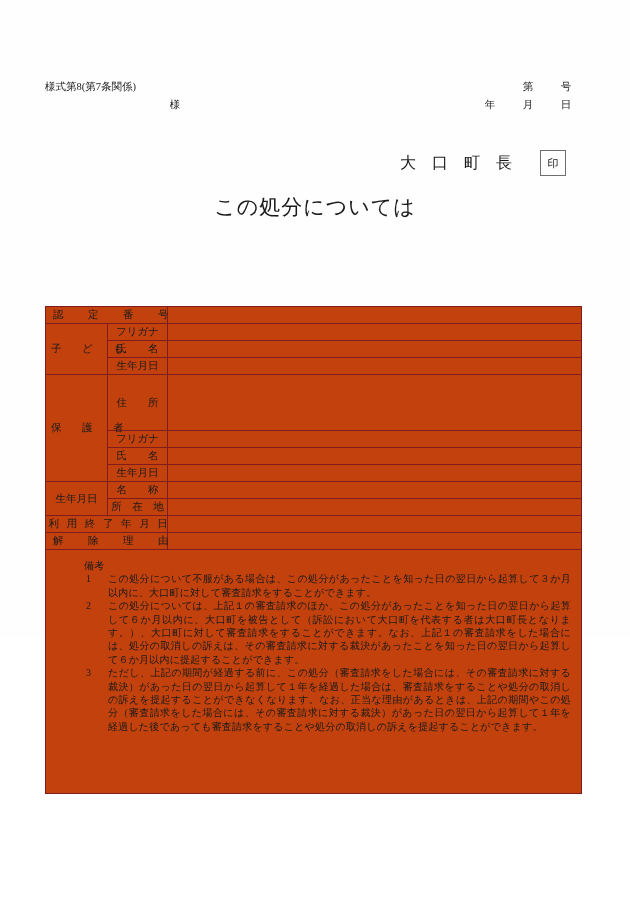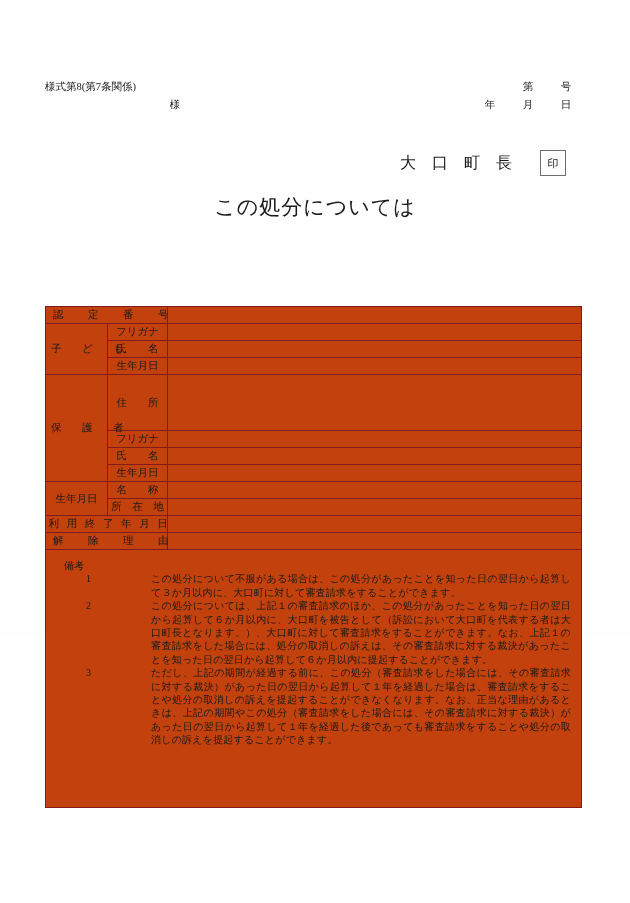--- a/index.html
+++ b/index.html
@@ -133,36 +133,35 @@
   .c3 { width: 414px; }
 
   
   .remarks-cell { height: auto; vertical-align: top; }
   .remarks {
     padding: 9px 10px 14px 18px;
     font-size: 10px;
     line-height: 13.4px;
     letter-spacing: 0.2px;
   }
-  .remarks-title { margin: 0 0 0 0; }
+  .remarks-title { margin: 0 0 0 20px; }
   .r-item {
     display: flex;
     margin-left: 22px;
     margin-top: 0px;
   }
   .r-num {
     width: 22px;
     flex: 0 0 22px;
     text-align: left;
   }
   .r-body {
     flex: 1 1 auto;
     text-align: justify;
     text-justify: inter-character;
-    margin-left: 43px;
   }
   .filler { height: 46px; }
 </style>
 </head>
 <body>
 
 <div class="page">
 
   <div class="hdr-row hdr-row-1">
     <span class="hdr-left">様式第8(第7条関係)</span>

